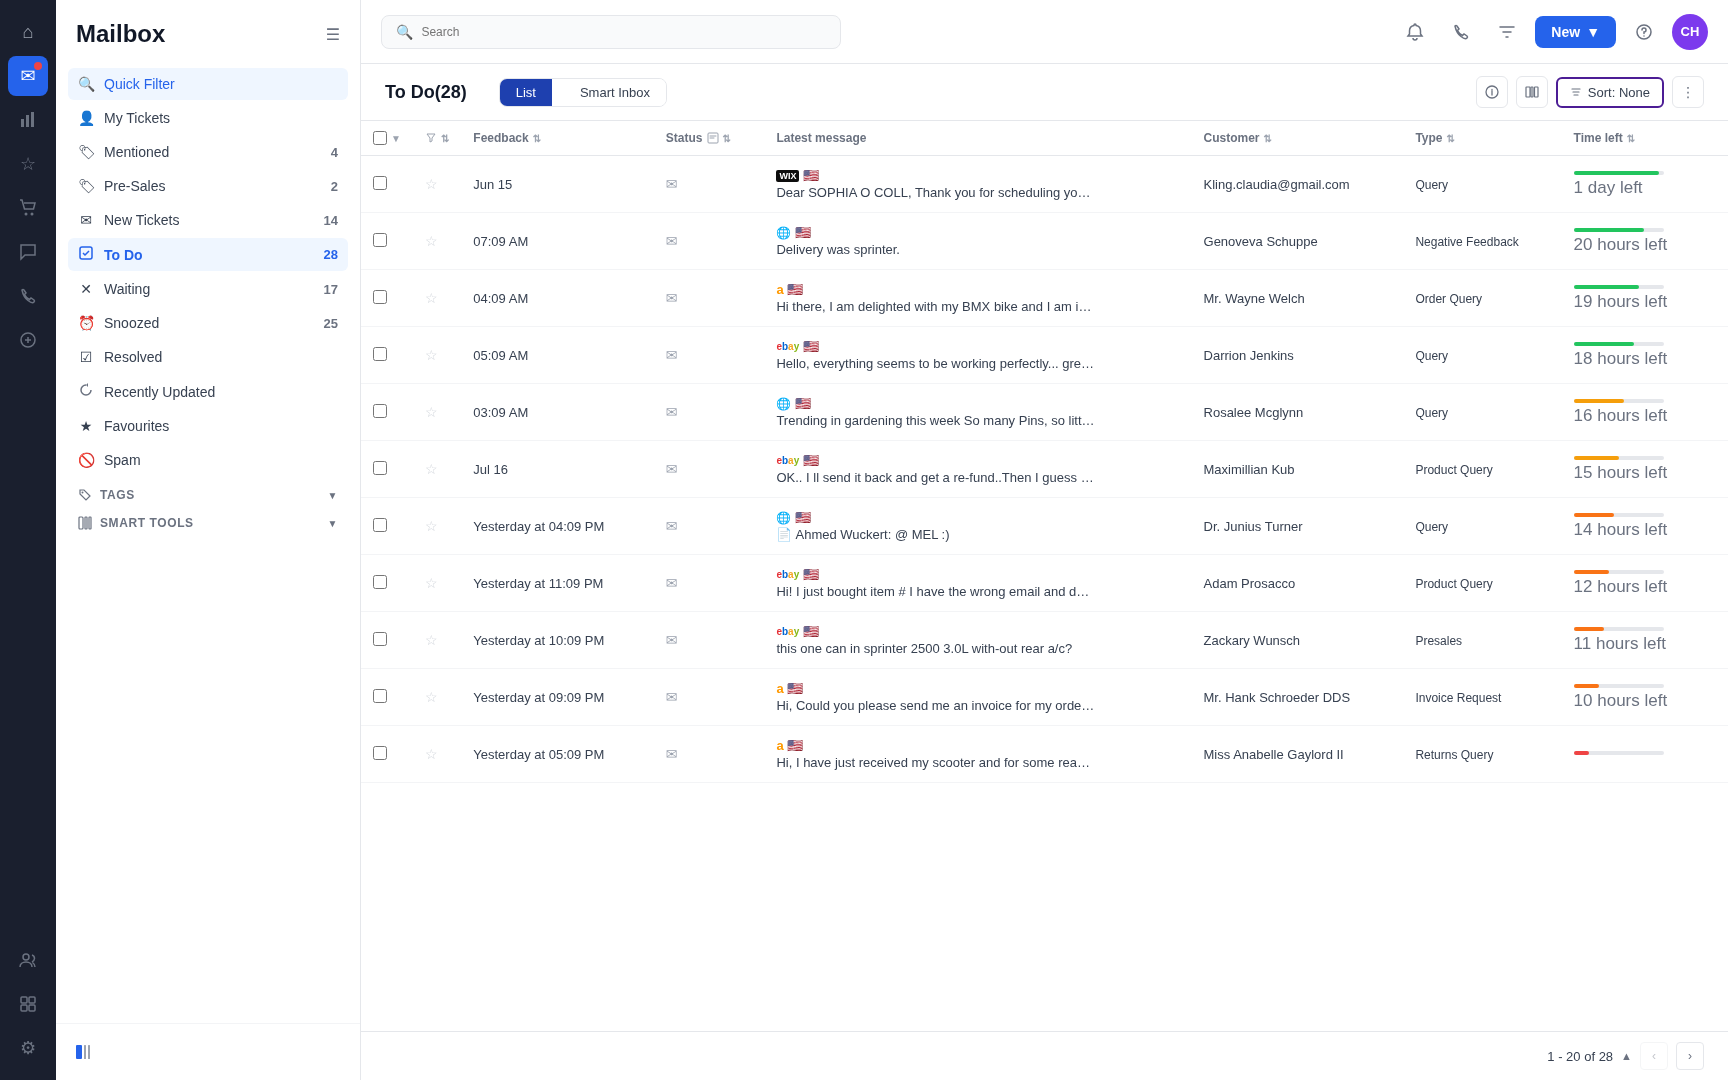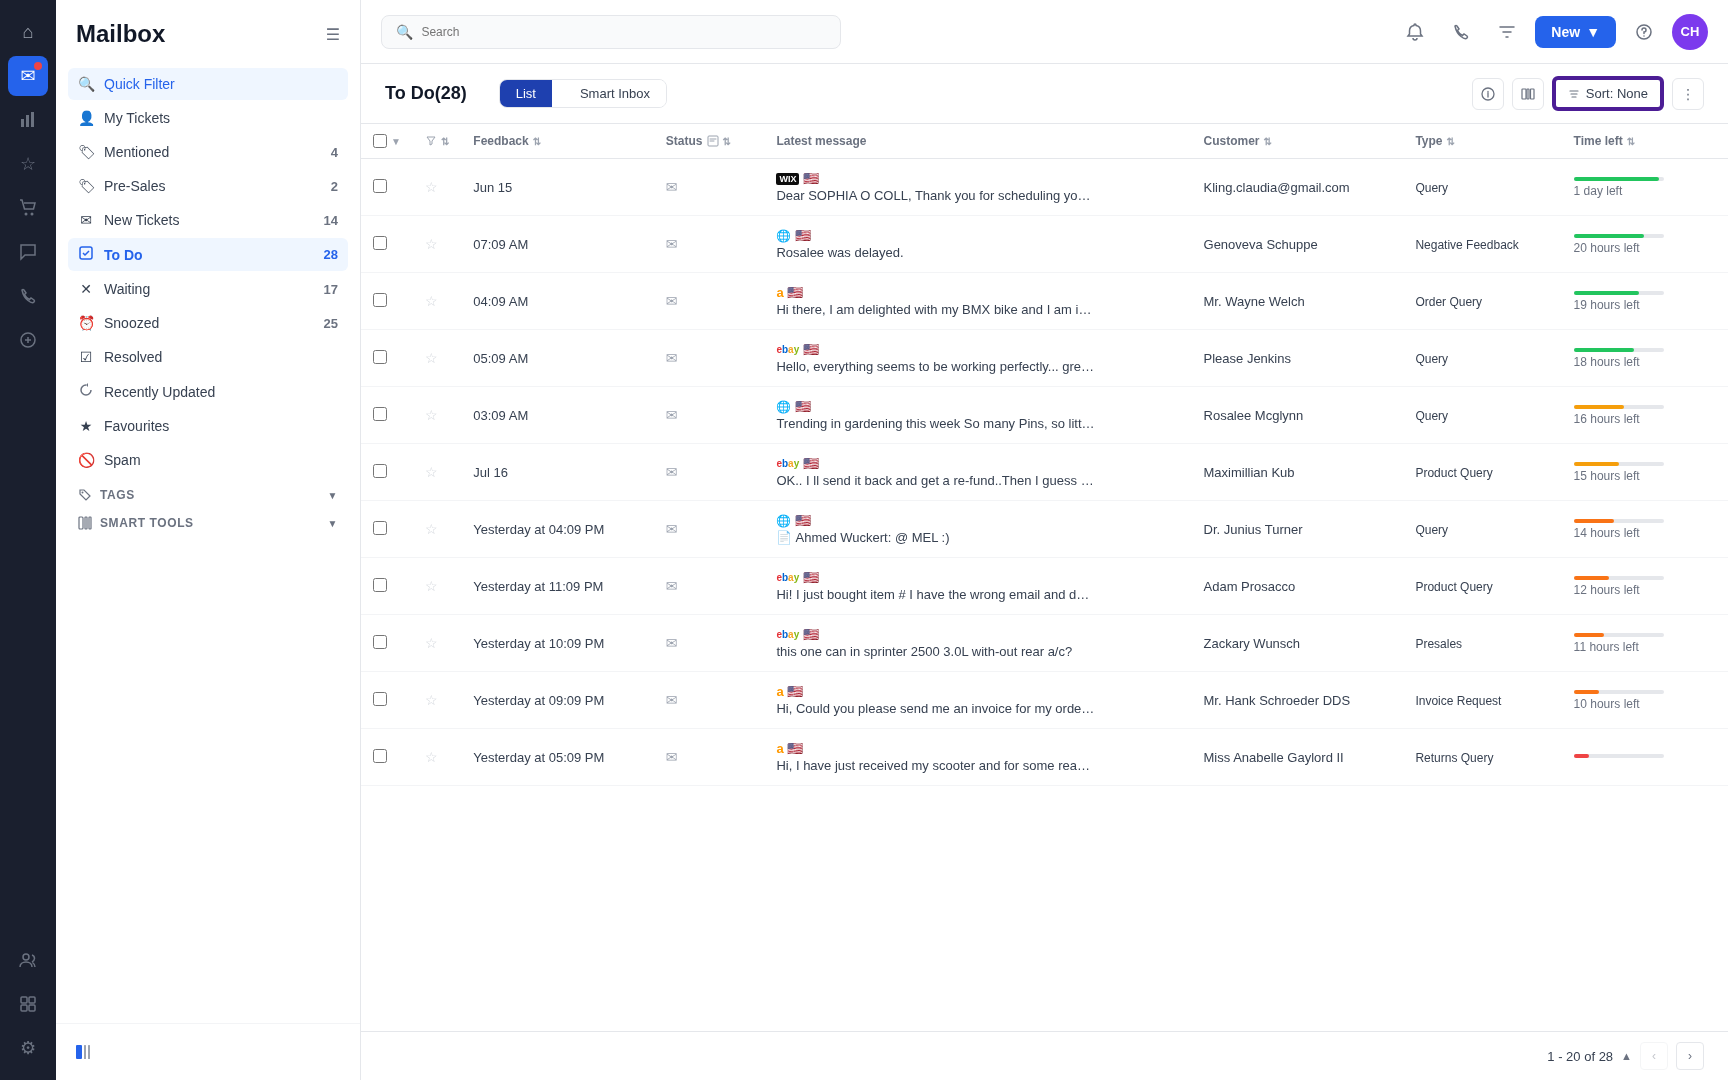--- a/index.html
+++ b/index.html
@@ -248,21 +248,21 @@
     .header-actions {
       margin-left: auto;
       display: flex;
       align-items: center;
       gap: 8px;
     }
     .sort-btn {
       display: flex;
       align-items: center;
       gap: 6px;
-      border: 4px solid #4c1d95;
+      border: 2px solid #4c1d95;
       border-radius: 6px;
       padding: 6px 12px;
       font-size: 13px;
       cursor: pointer;
       background: white;
       color: #374151;
     }
     .icon-btn-sm {
       width: 32px; height: 32px;
       display: flex; align-items: center; justify-content: center;
@@ -348,21 +348,21 @@
     }
     .bar-fill {
       height: 4px;
       border-radius: 2px;
     }
     .bar-green { background: #22c55e; }
     .bar-yellow { background: #f59e0b; }
     .bar-orange { background: #f97316; }
     .bar-red { background: #ef4444; }
     .time-text {
-      font-size: 12px;
+      font-size: 17px;
       color: #6b7280;
     }
 
     .customer-email { font-size: 13px; color: #374151; }
     .type-label { font-size: 12px; color: #374151; }
 
     
     .pagination {
       display: flex;
       align-items: center;
@@ -745,21 +745,21 @@
     </td>
     <td style="font-size:13px;color:#374151;white-space:nowrap;">07:09 AM</td>
     <td>
       <span class="status-envelope">✉</span>
     </td>
     <td>
       <div class="msg-icons">
         <span style="color:#9ca3af;font-size:12px;">🌐</span>
         <span class="flag-icon">🇺🇸</span>
       </div>
-      <div class="msg-preview">Rosalee was delayed.</div>
+      <div class="msg-preview">Delivery was sprinter.</div>
     </td>
     <td>
       <span class="customer-email">Genoveva Schuppe</span>
     </td>
     <td>
       <span class="type-label">Negative Feedback</span>
     </td>
     <td>
       <div class="time-left-bar">
         <div class="bar-track">
@@ -814,21 +814,21 @@
       <span class="status-envelope">✉</span>
     </td>
     <td>
       <div class="msg-icons">
         <span style="font-size:10px;font-weight:700;"><span style="color:#e53238;">e</span><span style="color:#0064d2;">b</span><span style="color:#f5a623;">a</span><span style="color:#86b817;">y</span></span>
         <span class="flag-icon">🇺🇸</span>
       </div>
       <div class="msg-preview">Hello, everything seems to be working perfectly... great fit! I will definitely giv...</div>
     </td>
     <td>
-      <span class="customer-email">Please Jenkins</span>
+      <span class="customer-email">Darrion Jenkins</span>
     </td>
     <td>
       <span class="type-label">Query</span>
     </td>
     <td>
       <div class="time-left-bar">
         <div class="bar-track">
           <div class="bar-fill bar-green" style="width:60px;"></div>
         </div>
         <span class="time-text">18 hours left</span>

